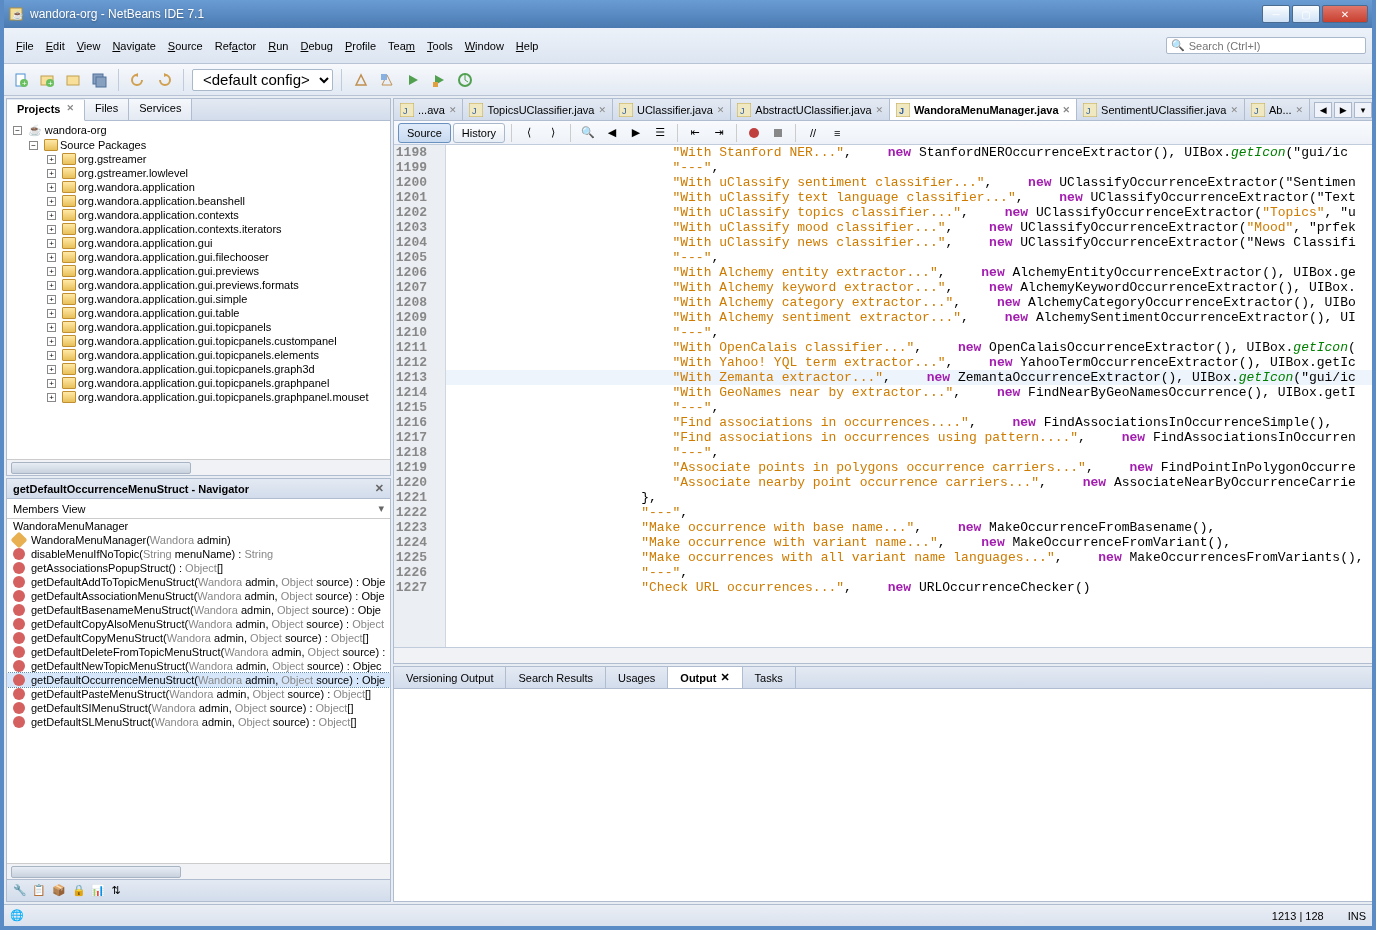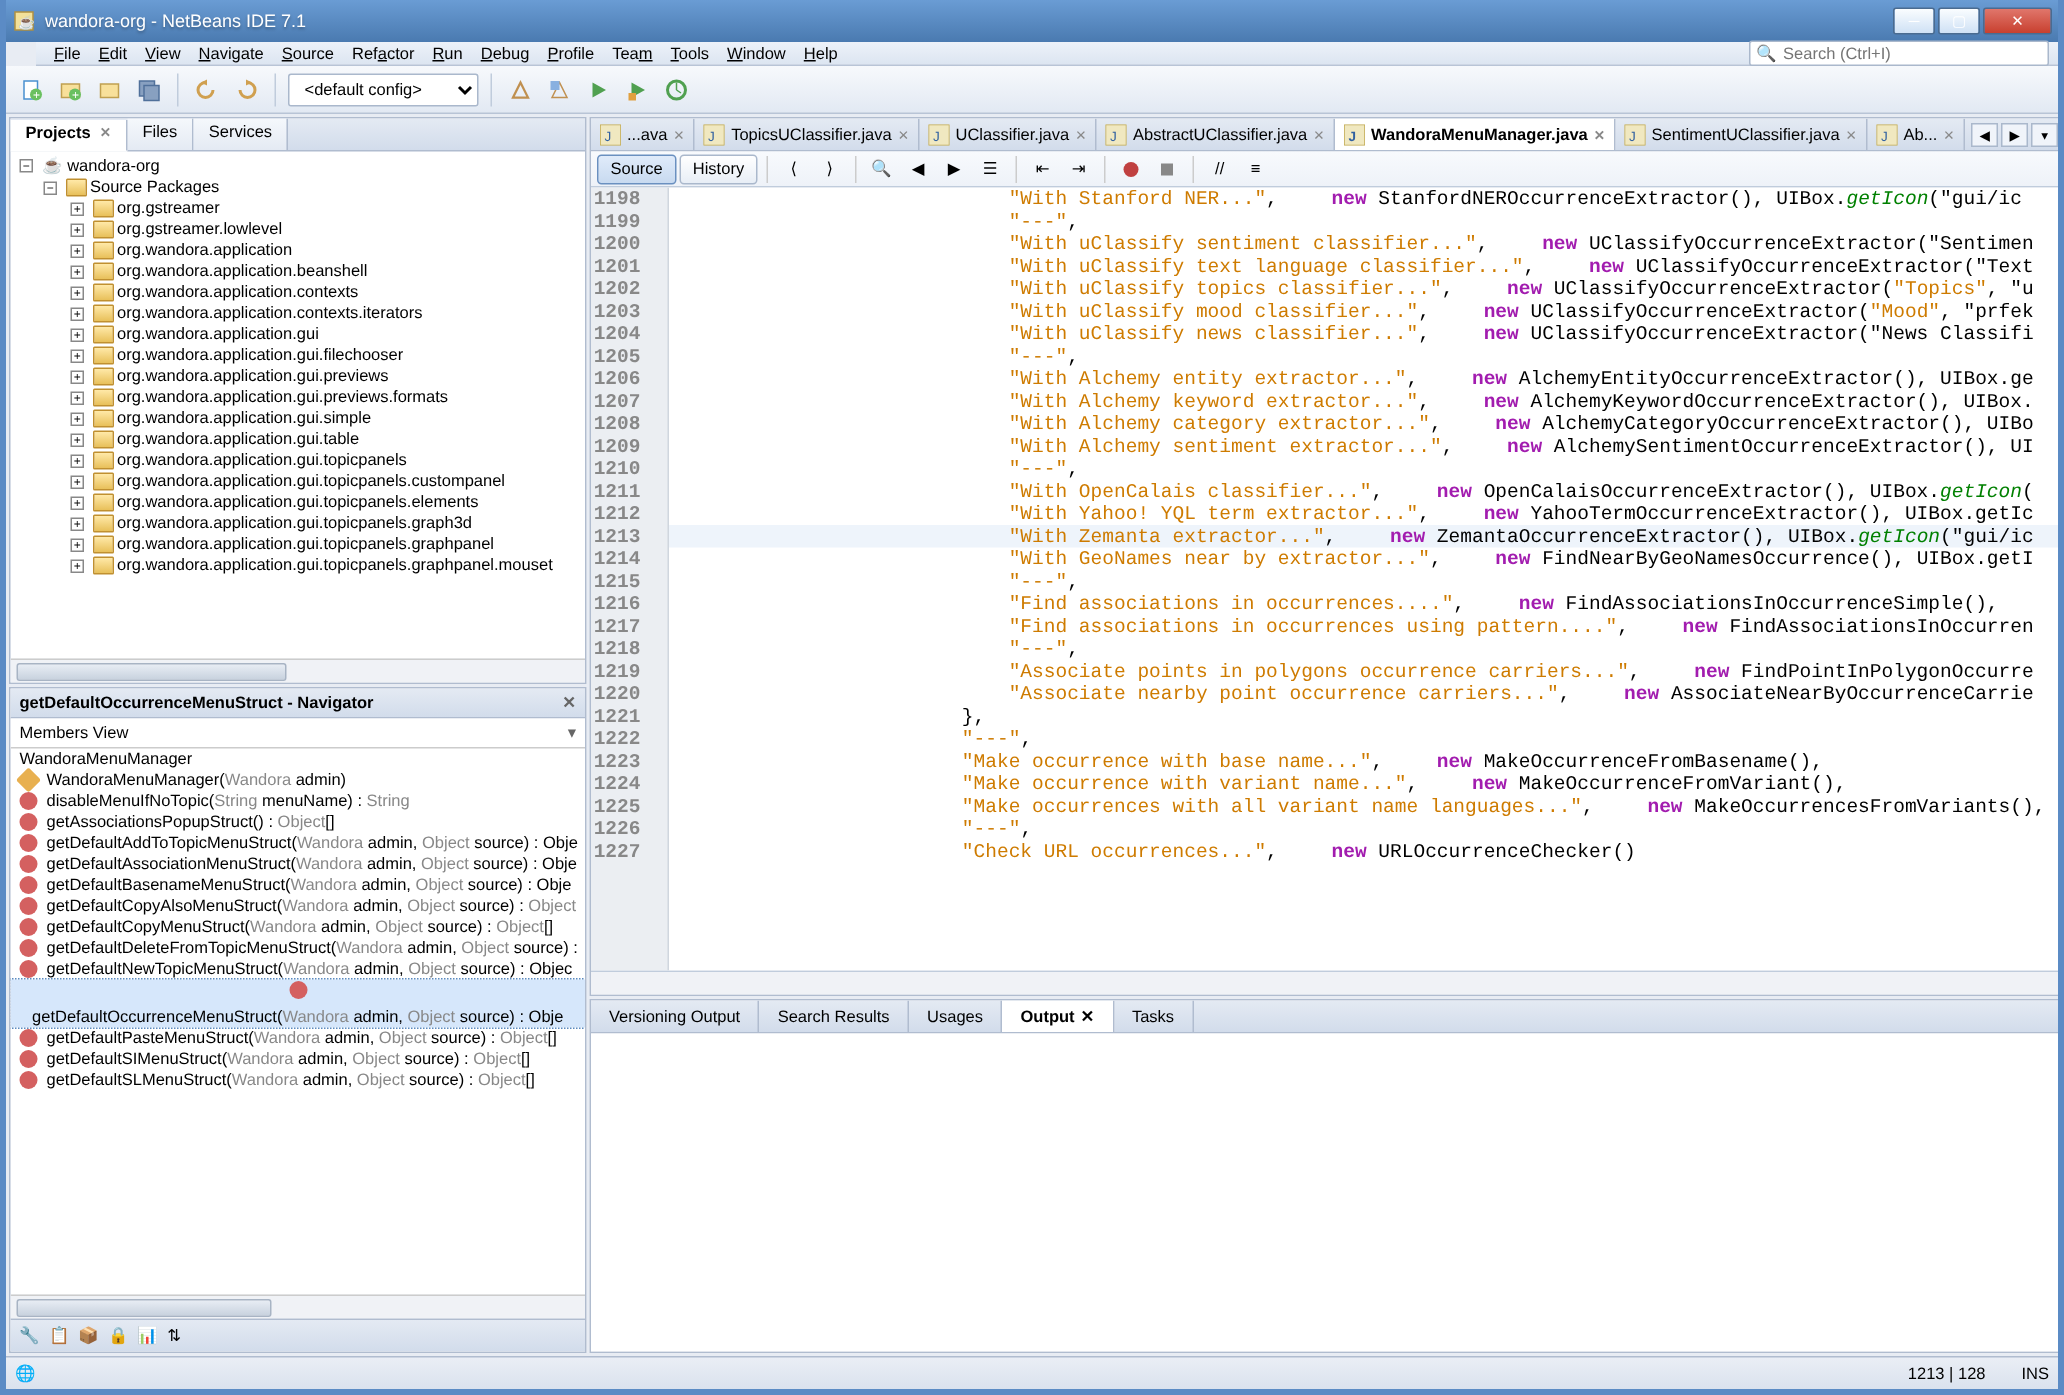--- a/index.html
+++ b/index.html
@@ -22,39 +22,39 @@
   align-items: center;
   padding: 0 4px;
   color: #fff;
 }
 .titlebar .icon { width: 16px; height: 16px; margin-right: 6px; }
 .titlebar .title { flex: 1; font-size: 12px; text-shadow: 0 1px 2px rgba(0,0,0,.3);}
 .winbtns { display: flex; gap: 2px; }
 .winbtn { width: 28px; height: 18px; background: linear-gradient(#fafdff,#cfe1f5); border: 1px solid #4a6b90; border-radius: 2px; display:flex; align-items:center; justify-content:center; font-size:10px;}
 .winbtn.close { background: linear-gradient(#e0766b,#c8402f); color:#fff; width:46px;}
 .menubar {
-  height: 16px;
+  height: 36px;
   background: linear-gradient(#edf2f9,#dce5f1);
   border-bottom: 1px solid #b8c4d6;
-  display:flex; align-items:center; padding: 3px 6px; margin-left: 20px;
+  display:flex; align-items:center; padding: 3px 6px;
 }
 .menubar .menuitem { padding: 2px 6px; cursor: default; }
 .menubar .menuitem u { text-decoration: underline; }
 .searchbox { margin-left:auto; background:#fff; border:1px solid #aab8cc; border-radius:2px; padding:1px 4px; width:200px; display:flex; align-items:center; gap:4px;}
 .searchbox input { border:none; outline:none; font-size:11px; width:100%; }
 
 .toolbar {
   height: 32px;
   background: linear-gradient(#f7f9fc,#e2e9f3);
   border-bottom: 1px solid #b8c4d6;
   display:flex; align-items:center; padding:0 6px; gap:4px;
 }
 .tbbtn { width:22px; height:22px; border:1px solid transparent; border-radius:3px; display:flex; align-items:center; justify-content:center; }
 .tbsep { width:1px; height:22px; background:#c0ccdc; margin:0 4px;}
-.configsel { height:22px; border:1px solid #aab8cc; border-radius:2px; font-size:11px; padding:0 20px 0 6px; background:#fff; }
+.configsel { height:22px; border:1px solid #aab8cc; border-radius:2px; font-size:15px; padding:0 6px 0 6px; background:#fff; }
 
 .mainarea { flex:1; display:flex; overflow:hidden; background:#e8ecf3; padding:2px; gap:2px;}
 .leftcol { width:385px; display:flex; flex-direction:column; gap:2px; }
 .panel { background:#fff; border:1px solid #b0bccf; display:flex; flex-direction:column; overflow:hidden; }
 .panel .tabs { height:22px; background:linear-gradient(#e4eaf3,#d2dceb); border-bottom:1px solid #b0bccf; display:flex; }
 .tab { padding:3px 10px; border-right:1px solid #b0bccf; background:linear-gradient(#f5f8fc,#e4eaf3); cursor:default; display:flex; gap:4px;}
 .tab.active { background:#fff; border-bottom:1px solid #fff; position:relative; top:1px; font-weight:bold;}
 .tab .x { color:#888; font-size:9px; margin-left:2px;}
 .panel .content { flex:1; overflow:auto; }
 .treebody { padding:2px 0; }
@@ -64,21 +64,21 @@
 .indent1{padding-left:22px;} .indent2{padding-left:40px;}
 
 .projpanel { height:378px; }
 .navpanel { flex:1; }
 .navheader { height:20px; background:linear-gradient(#e4eaf3,#d2dceb); border-bottom:1px solid #b0bccf; display:flex; align-items:center; padding:0 6px; font-weight:bold; }
 .navheader .x{margin-left:auto; color:#666;}
 .navcombo { height:20px; background:#fff; border-bottom:1px solid #ccc; display:flex; align-items:center; padding:0 6px;}
 .navcombo .dd{margin-left:auto; color:#666;}
 .navbody { flex:1; overflow:auto; }
 .memrow { display:flex; align-items:center; padding:1px 6px; gap:6px; white-space:nowrap;}
-.memrow.sel { background:#d6e7fb; outline:1px dotted #5a8ac0;flex-direction:column;}
+.memrow.sel { background:#d6e7fb; outline:1px dotted #5a8ac0;}
 .memicon { width:12px; height:12px; border-radius:50%; flex-shrink:0;}
 .memicon.ctor { background:#e8b050; transform:rotate(45deg); border-radius:2px;}
 .memicon.red { background:#d46060; }
 .gray { color:#888; }
 .navfooter { height:22px; background:linear-gradient(#e4eaf3,#d2dceb); border-top:1px solid #b0bccf; display:flex; align-items:center; padding:0 6px; gap:6px;}
 
 .rightcol { flex:1; display:flex; flex-direction:column; gap:2px; }
 .edpanel { flex:1; }
 .edtabs { height:22px; background:linear-gradient(#e4eaf3,#d2dceb); border-bottom:1px solid #b0bccf; display:flex; overflow:hidden; align-items:stretch;}
 .edtab { padding:3px 6px; border-right:1px solid #b0bccf; display:flex; align-items:center; gap:4px; font-size:11px; white-space:nowrap;}

